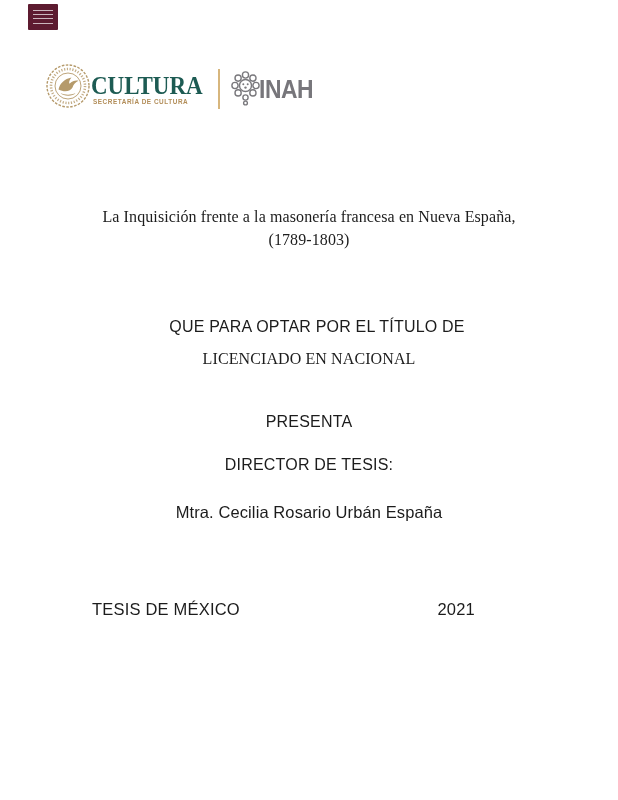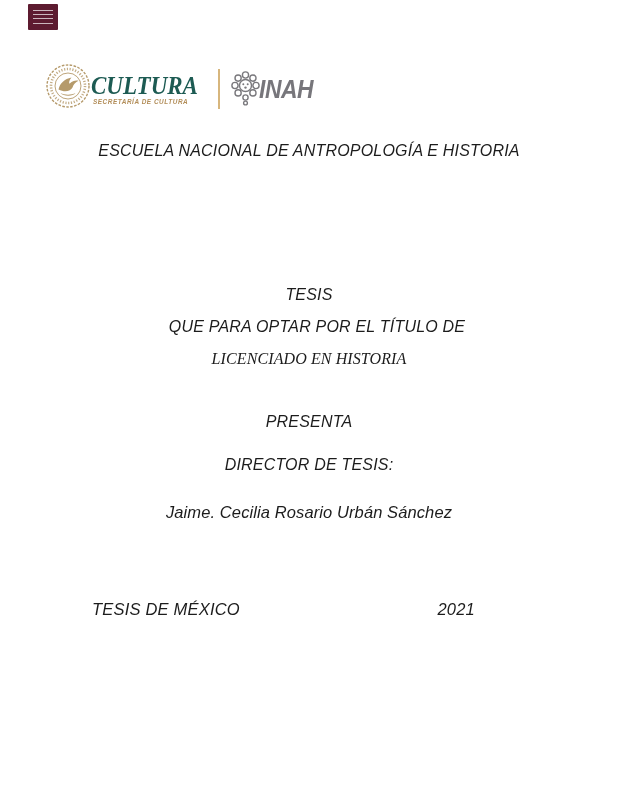--- a/index.html
+++ b/index.html
@@ -1,18 +1,18 @@
 <!DOCTYPE html>
 <html><head>
 <meta charset="utf-8">
 <style>
   html,body{margin:0;padding:0;background:#ffffff;}
   .page{
     position:relative;width:548px;height:800px;background:#ffffff;overflow:hidden;
-    font-family:"Liberation Sans",sans-serif;color:#1c1c1c;font-style:italic;
+    font-family:"Liberation Sans",sans-serif;color:#1c1c1c;
   }
   
   .stamp{
     position:absolute;left:28px;top:4px;width:30px;height:26px;
     background:#5d1b30;border-radius:1px;
   }
   .stamp-rows{
     position:absolute;left:5px;right:5px;top:6px;height:15px;
     background:repeating-linear-gradient(to bottom,rgba(255,255,255,.85) 0 1.1px,transparent 1.1px 4.2px);
     opacity:.8;
@@ -93,33 +93,35 @@
       <g fill="#7a797d">
         <circle cx="12.3" cy="13.3" r="1"></circle>
         <circle cx="16.7" cy="13.3" r="1"></circle>
         <circle cx="14.5" cy="16.6" r="1.2"></circle>
       </g>
     </svg>
 
     <div class="inah-wordmark">INAH</div>
   </div>
 
-  <div class="line sans l-school">ESCUELA NACIONAL DE ANTROPOLOGÍA E HISTORIA</div>
 
+  <div class="line serif l-title">
+    <span>La Inquisición frente a la masonería francesa en Nueva España,</span><br>
+    <span>(1789-1803)</span>
+  </div>
 
-  <div class="line sans l-tesis">TESIS</div>
 
   <div class="line sans l-optar">QUE PARA OPTAR POR EL TÍTULO DE</div>
 
-  <div class="line serif l-degree">LICENCIADO EN HISTORIA</div>
+  <div class="line serif l-degree">LICENCIADO EN NACIONAL</div>
 
   <div class="line sans l-presenta">PRESENTA</div>
 
 
   <div class="line sans l-director">DIRECTOR DE TESIS:</div>
 
-  <div class="line sans l-dirname">Jaime. Cecilia Rosario Urbán Sánchez</div>
+  <div class="line sans l-dirname">Mtra. Cecilia Rosario Urbán España</div>
 
   <div class="footer-city">TESIS DE MÉXICO</div>
 
   <div class="footer-year">2021</div>
 
 </div>
 
 </body></html>

